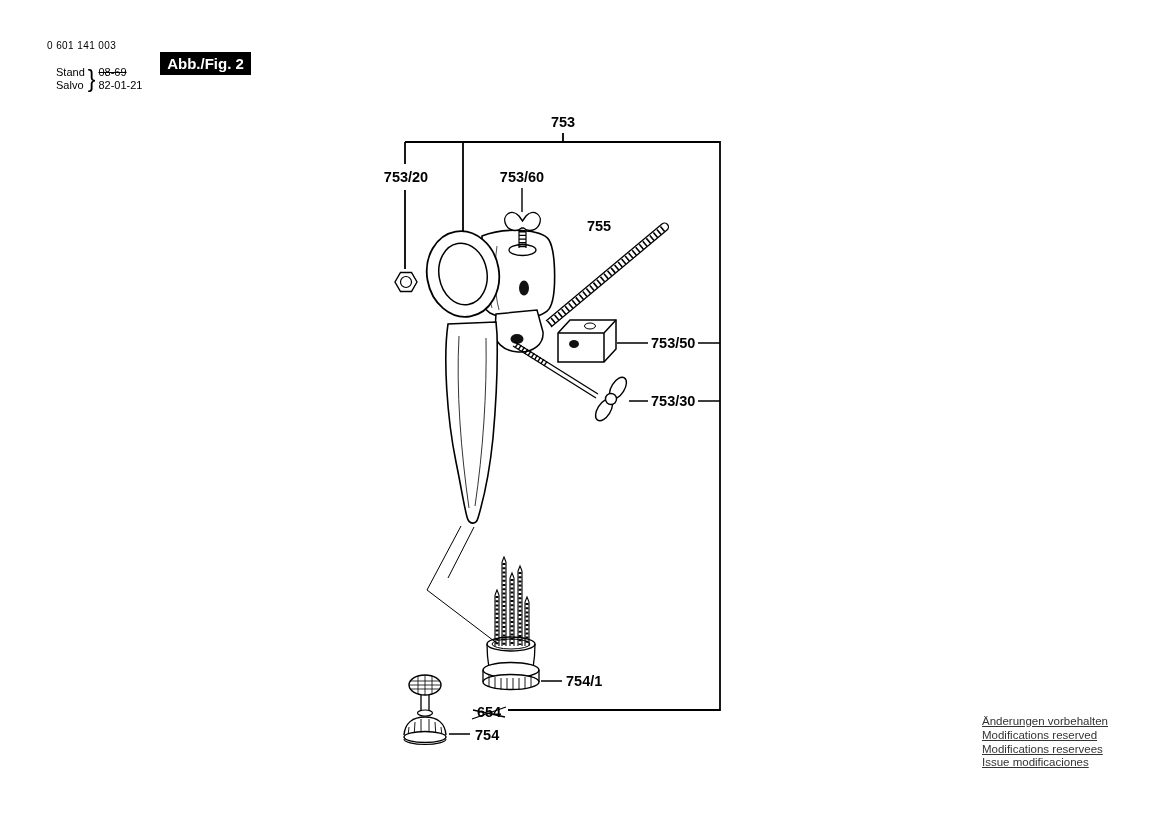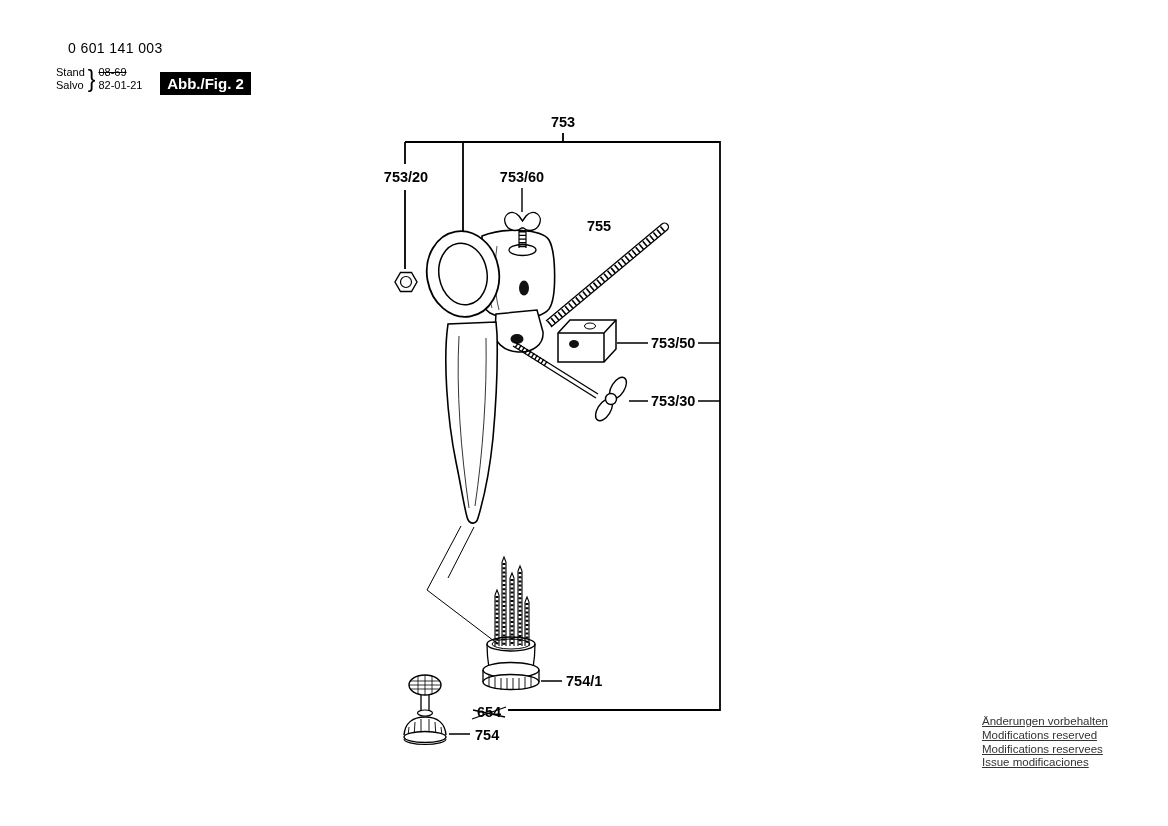--- a/index.html
+++ b/index.html
@@ -1,23 +1,23 @@
 <!DOCTYPE html>
 <html><head>
 <meta charset="utf-8">
 <style>
   html,body{margin:0;padding:0;background:#fff;}
   .page{position:relative;width:1168px;height:826px;background:#ffffff;
         font-family:"Liberation Sans",sans-serif;color:#000;overflow:hidden;}
-  .part-number{position:absolute;left:68px;top:40px;font-size:14px;letter-spacing:.4px;}
+  .part-number{position:absolute;left:47px;top:40px;font-size:10px;letter-spacing:.4px;}
   .rev-block{position:absolute;left:56px;top:66px;font-size:11px;display:flex;align-items:flex-start;gap:2px;}
   .rev-labels div,.rev-values div{height:13px;line-height:13px;}
   .rev-brace{font-size:23px;line-height:26px;font-weight:400;margin:0 1px;}
   .struck{text-decoration:line-through;}
-  .fig-badge{position:absolute;left:160px;top:72px;width:91px;height:23px;background:#000;color:#fff;
+  .fig-badge{position:absolute;left:160px;top:52px;width:91px;height:23px;background:#000;color:#fff;
              font-weight:bold;font-size:15px;display:flex;align-items:center;justify-content:center;}
   .diagram{position:absolute;left:0;top:0;width:1168px;height:826px;}
   .diagram text{font-family:"Liberation Sans",sans-serif;font-weight:bold;font-size:14.5px;fill:#000;}
   .footer{position:absolute;left:982px;top:715px;font-size:11.5px;line-height:13.8px;color:#333;text-decoration:underline;}
 </style>
 </head>
 <body>
 
 <div class="page">
 

